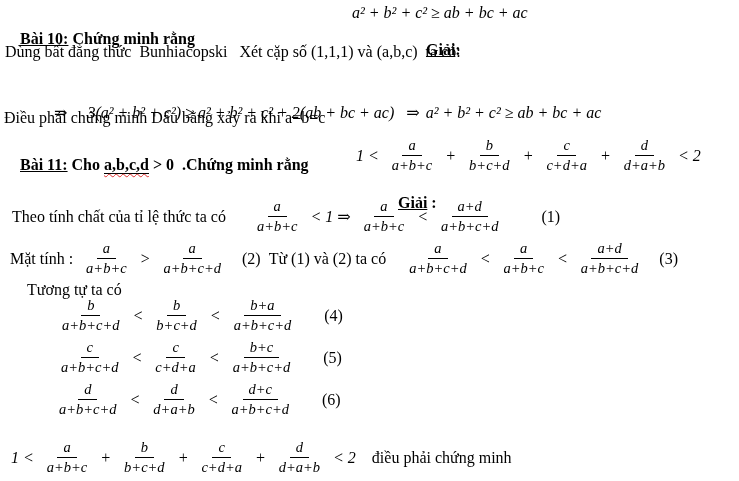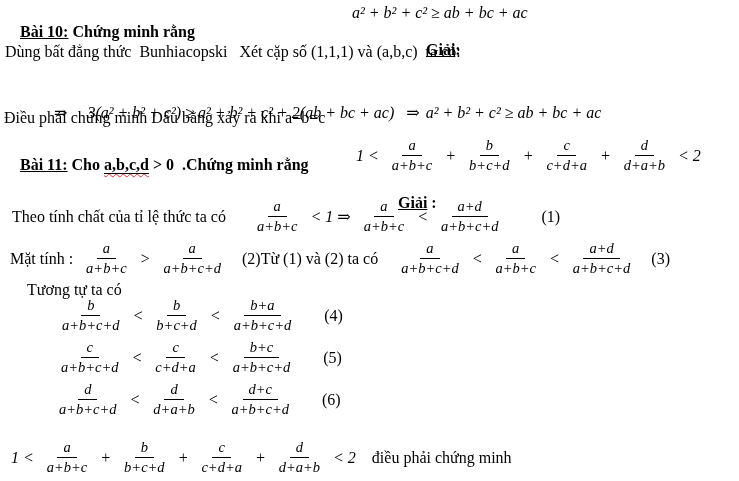--- a/index.html
+++ b/index.html
@@ -25,21 +25,21 @@
   .vars-wavy { text-decoration:underline wavy #e03030 1px; text-underline-offset:3px; }
   .gap20 { margin-left:20px; }
   .gap12 { margin-left:12px; }
   .outro { font-style:normal; white-space:pre; margin-left:12px; }
 </style>
 </head>
 <body>
 
 <div class="page">
 
-  <div class="line" style="left:4px; top:5px;">
+  <div class="line" style="left:4px; top:12px;">
     <span class="bold u">Bài 10:</span><span class="bold"> Chứng minh rằng</span>
   </div>
   <div class="line math" style="left:352px; top:4px;">a² + b² + c² ≥ ab + bc + ac</div>
 
   <div class="line" style="left:410px; top:23px;">
     <span class="bold u">Giải</span><span class="bold">:</span>
   </div>
 
   <div class="line" style="left:5px; top:43px;">Dùng bất đẳng thức  Bunhiacopski   Xét cặp số (1,1,1) và (a,b,c)  ta có:</div>
 
@@ -112,21 +112,21 @@
           <span class="num">a</span>
           <span class="den">a+b+c</span>
         </span>
         <span class="mop">&gt;</span>
         <span class="frac">
           <span class="num">a</span>
           <span class="den">a+b+c+d</span>
         </span>
       </span>
     <span class="tag" style="margin-left:12px;">(2)</span>
-    <span class="lead" style="">Từ (1) và (2) ta có </span>
+    <span class="lead" style="margin-left:8px;">Từ (1) và (2) ta có </span>
     <span class="fparts" style="margin-left:10px;">
         <span class="frac">
           <span class="num">a</span>
           <span class="den">a+b+c+d</span>
         </span>
         <span class="mop">&lt;</span>
         <span class="frac">
           <span class="num">a</span>
           <span class="den">a+b+c</span>
         </span>

